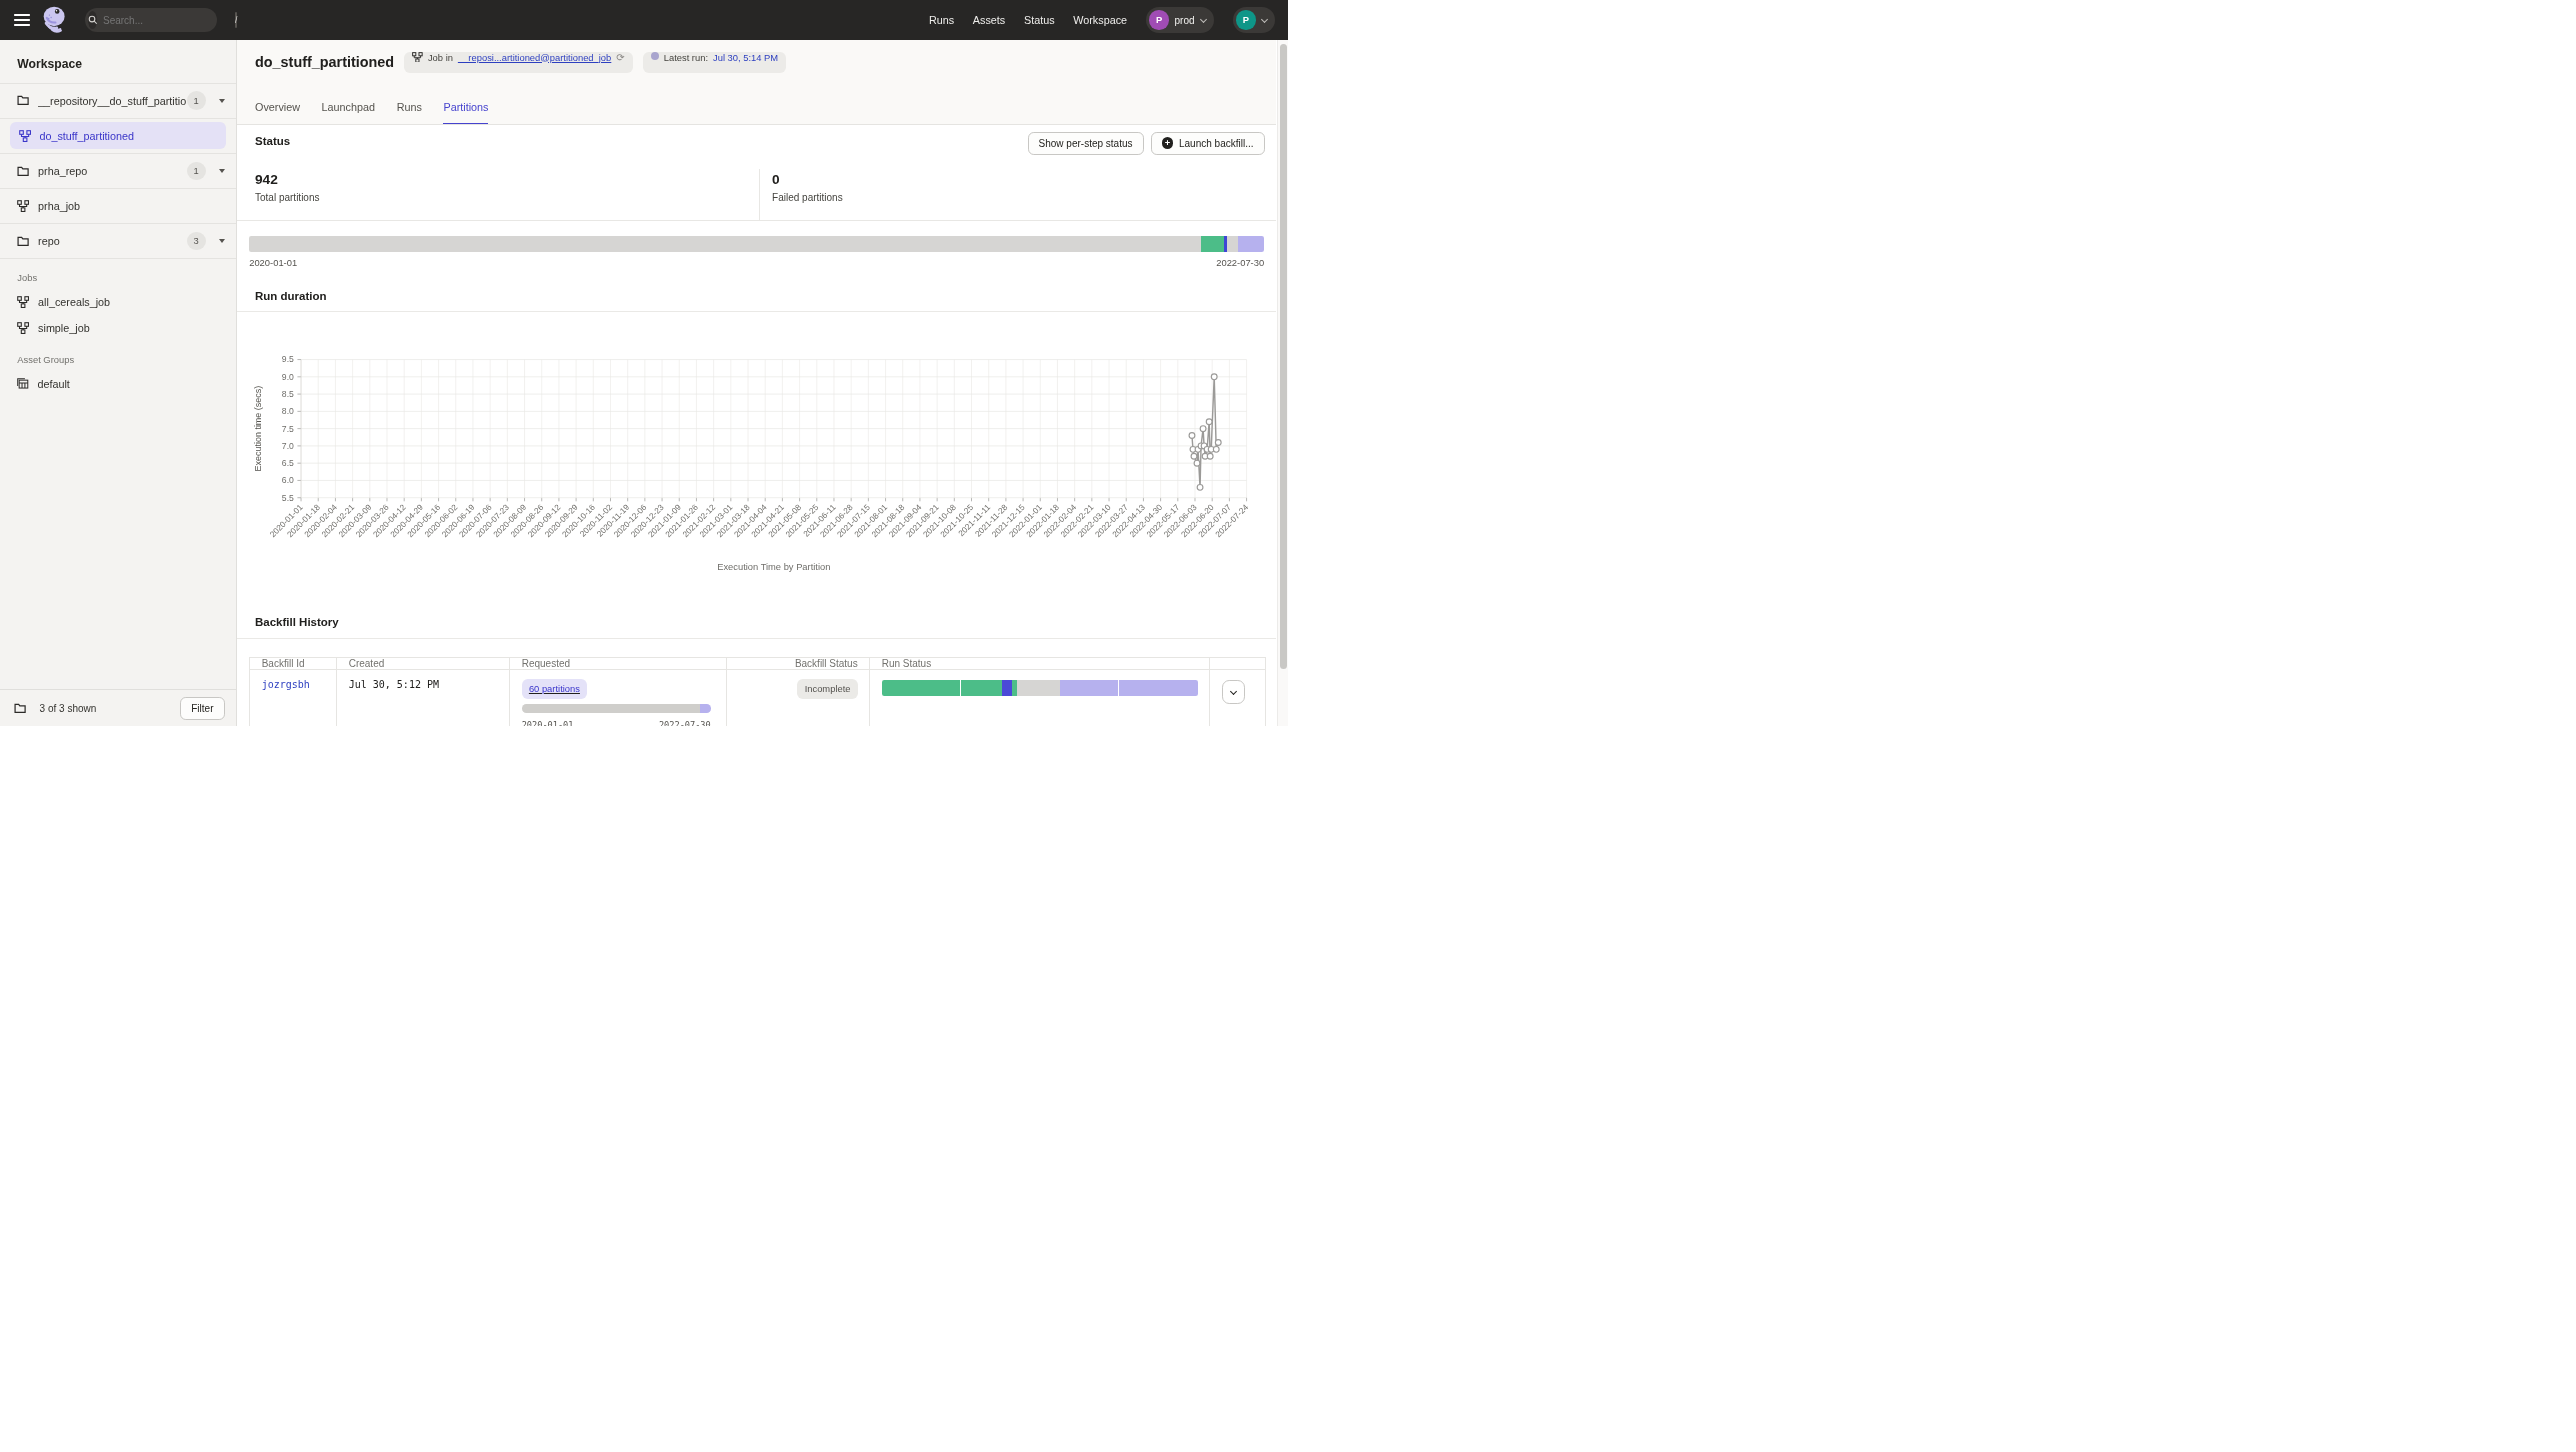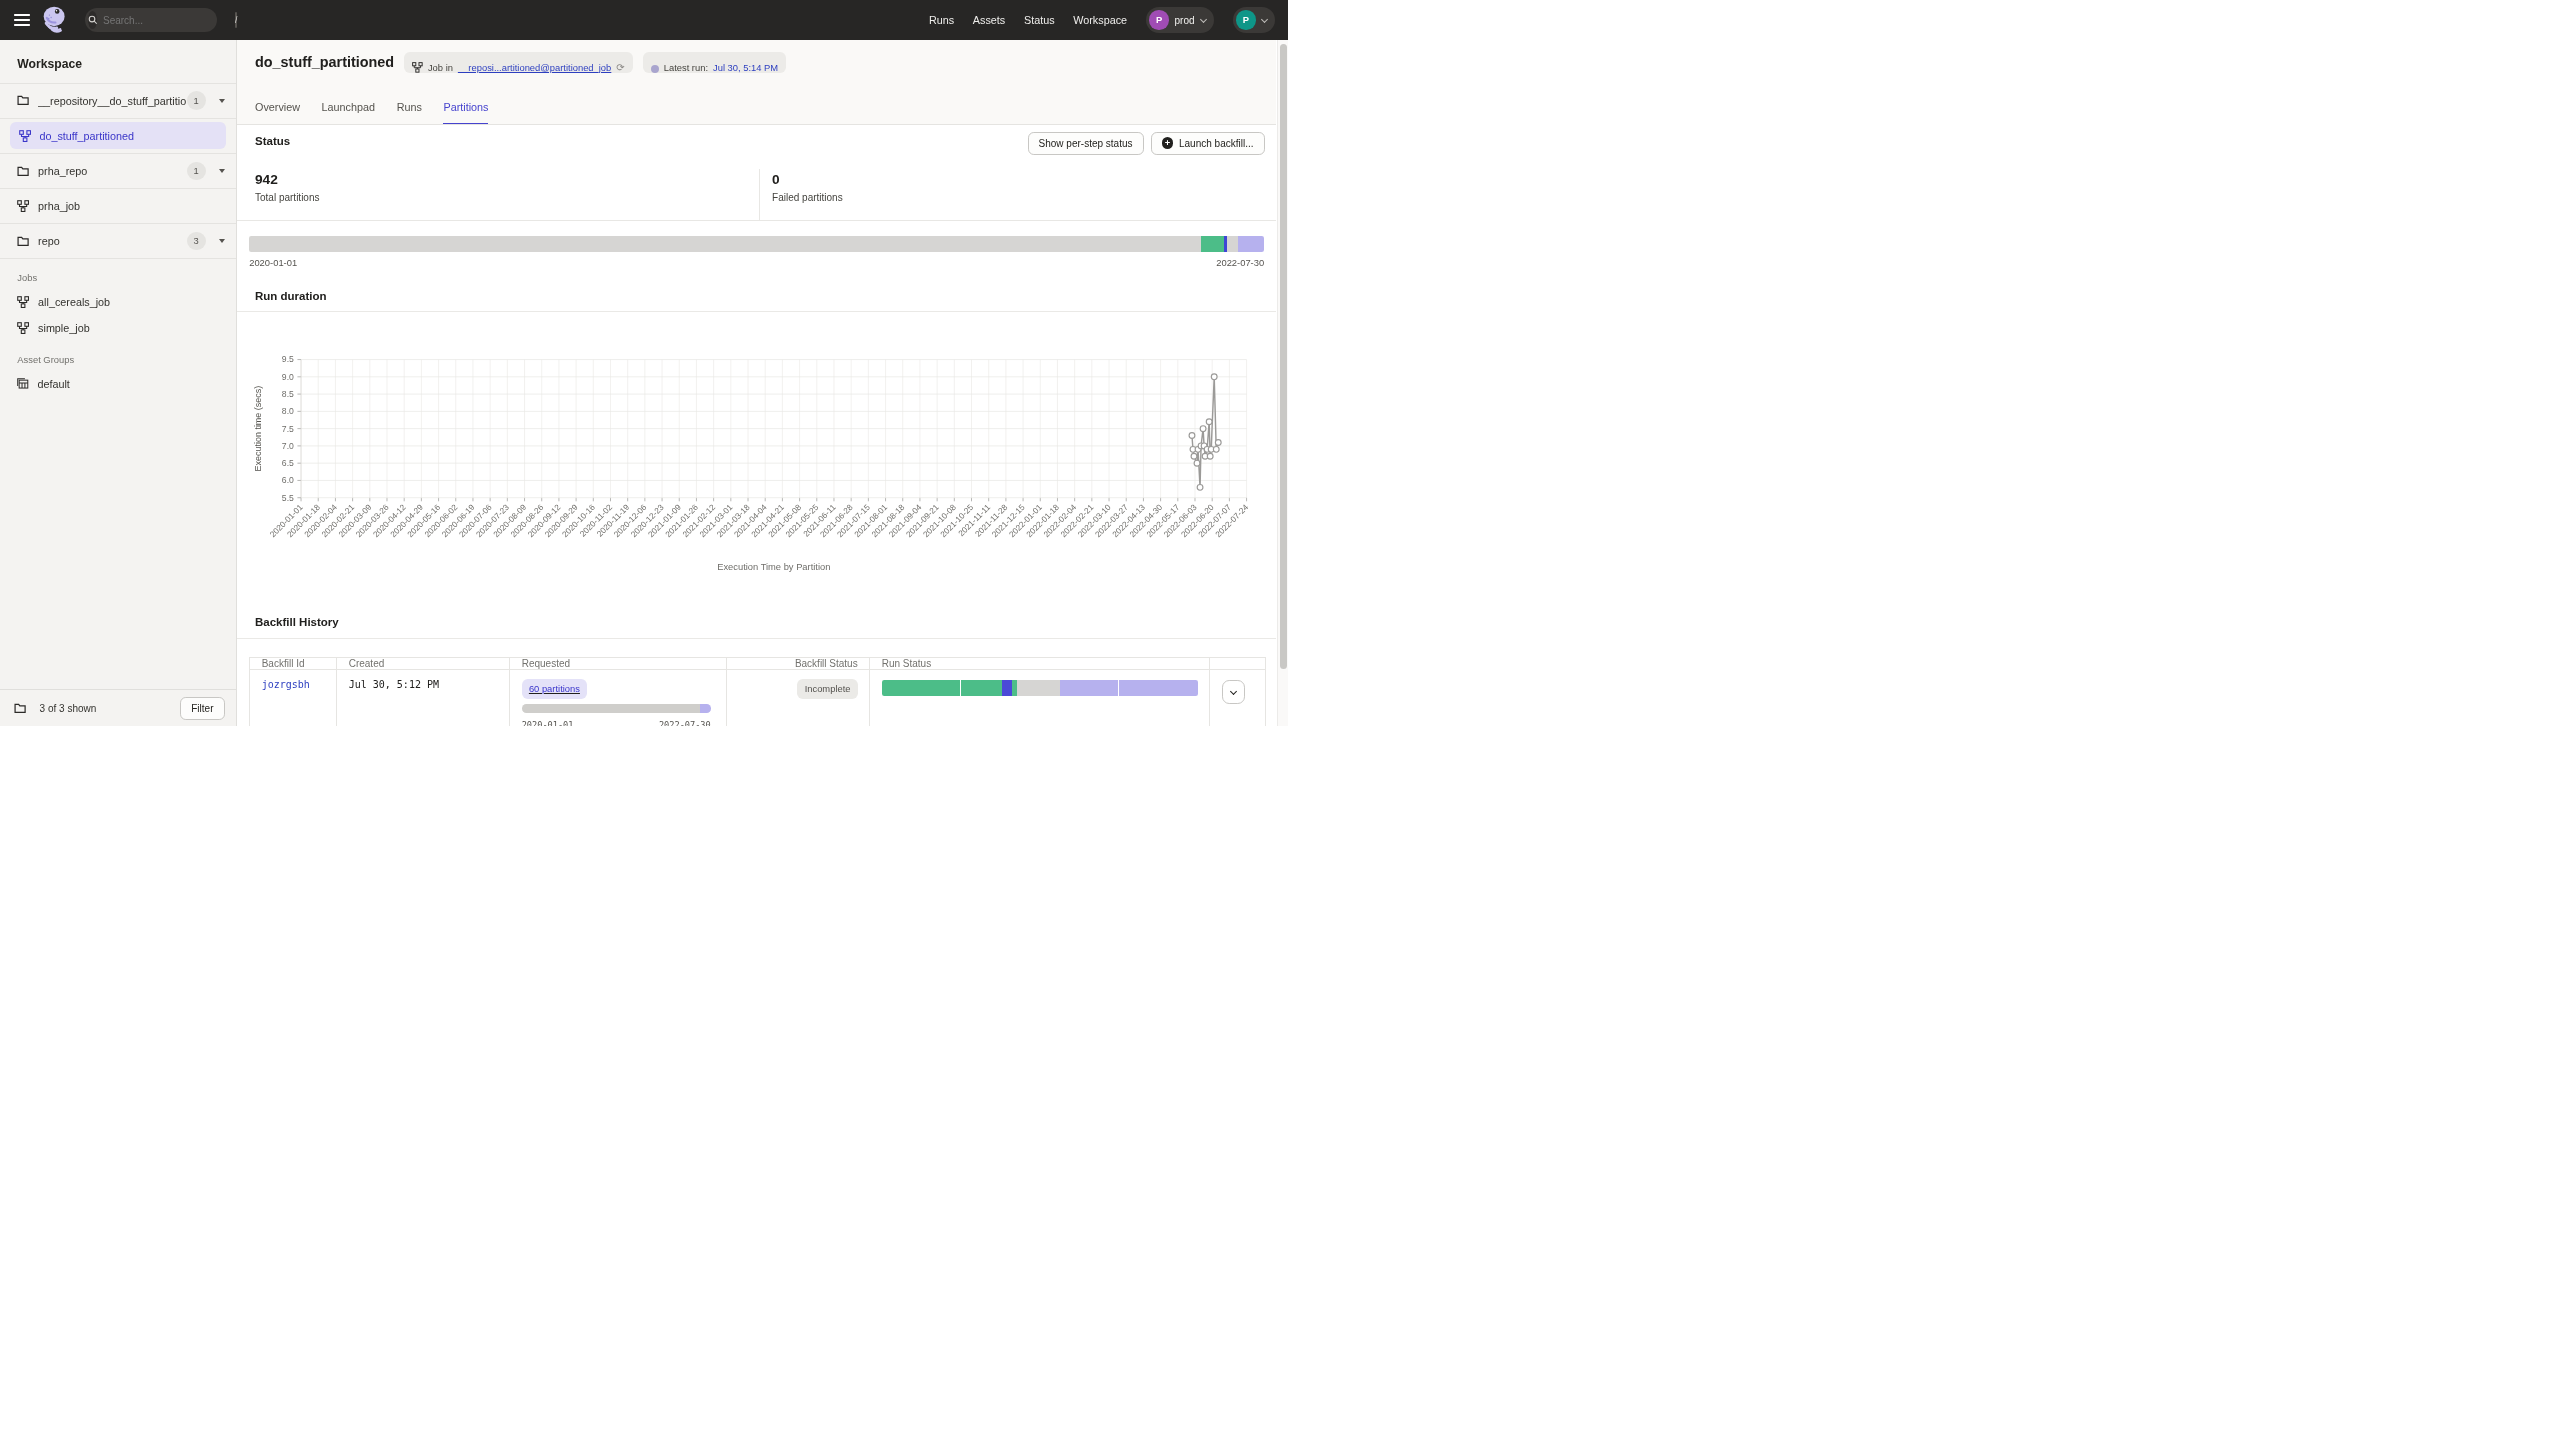--- a/index.html
+++ b/index.html
@@ -42,21 +42,21 @@
   .sfooter { position:absolute; left:0; bottom:0; width:100%; height:37px; border-top:0.7px solid #E0DFDC; display:flex; align-items:center; padding:0 11.5px 0 14.4px; }
   .sfooter .txt { margin-left:13px; font-size:10px; color:#33322E; }
   .btn { border:0.7px solid #C8C7C4; border-radius:5.8px; background:#FDFDFC; font-size:10px; color:#24231F; padding:0 10px; height:23px; display:inline-flex; align-items:center; gap:5.8px; cursor:pointer; font-family:"Liberation Sans",sans-serif; }
   .sfooter .btn { margin-left:auto; }
 
   
   .main { position:absolute; left:237px; top:40px; width:1039px; height:686px; background:#fff; }
   .mheader { position:absolute; left:0; top:0; width:100%; height:85px; background:#FAF9F7; border-bottom:0.7px solid #E5E4E1; }
   .titlerow { position:absolute; left:18px; top:11.5px; display:flex; align-items:center; gap:10px; }
   .ptitle { font-size:14.4px; font-weight:bold; color:#21201E; }
-  .hbadge { height:21.6px; background:#ECEBE8; border-radius:5.8px; display:flex; align-items:flex-end; gap:5px; padding:0 8px; font-size:9.4px; color:#45443F; }
+  .hbadge { height:21.6px; background:#ECEBE8; border-radius:5.8px; display:flex; align-items:flex-start; gap:5px; padding:0 8px; font-size:9.4px; color:#45443F; }
   .hbadge a { color:#2D3FC0; text-decoration:underline; cursor:pointer; }
   .refresh { color:#8A8885; font-family:"DejaVu Sans",sans-serif; font-size:10px; cursor:pointer; }
   .rundot { width:8px; height:8px; border-radius:50%; background:#A9A5CE; }
   .tabs { position:absolute; left:18px; bottom:0; display:flex; gap:21.6px; }
   .tab { font-size:10.8px; color:#55534E; padding-bottom:10px; cursor:pointer; font-weight:500; }
   .tab.active { color:#4643CE; border-bottom:1.8px solid #4643CE; }
 
   .statusrow { position:absolute; left:0; top:85px; width:100%; }
   .statushead { position:absolute; left:18px; top:10px; font-size:11.5px; font-weight:bold; }
   .statusbtns { position:absolute; right:11.5px; top:6.5px; display:flex; gap:7.2px; }

